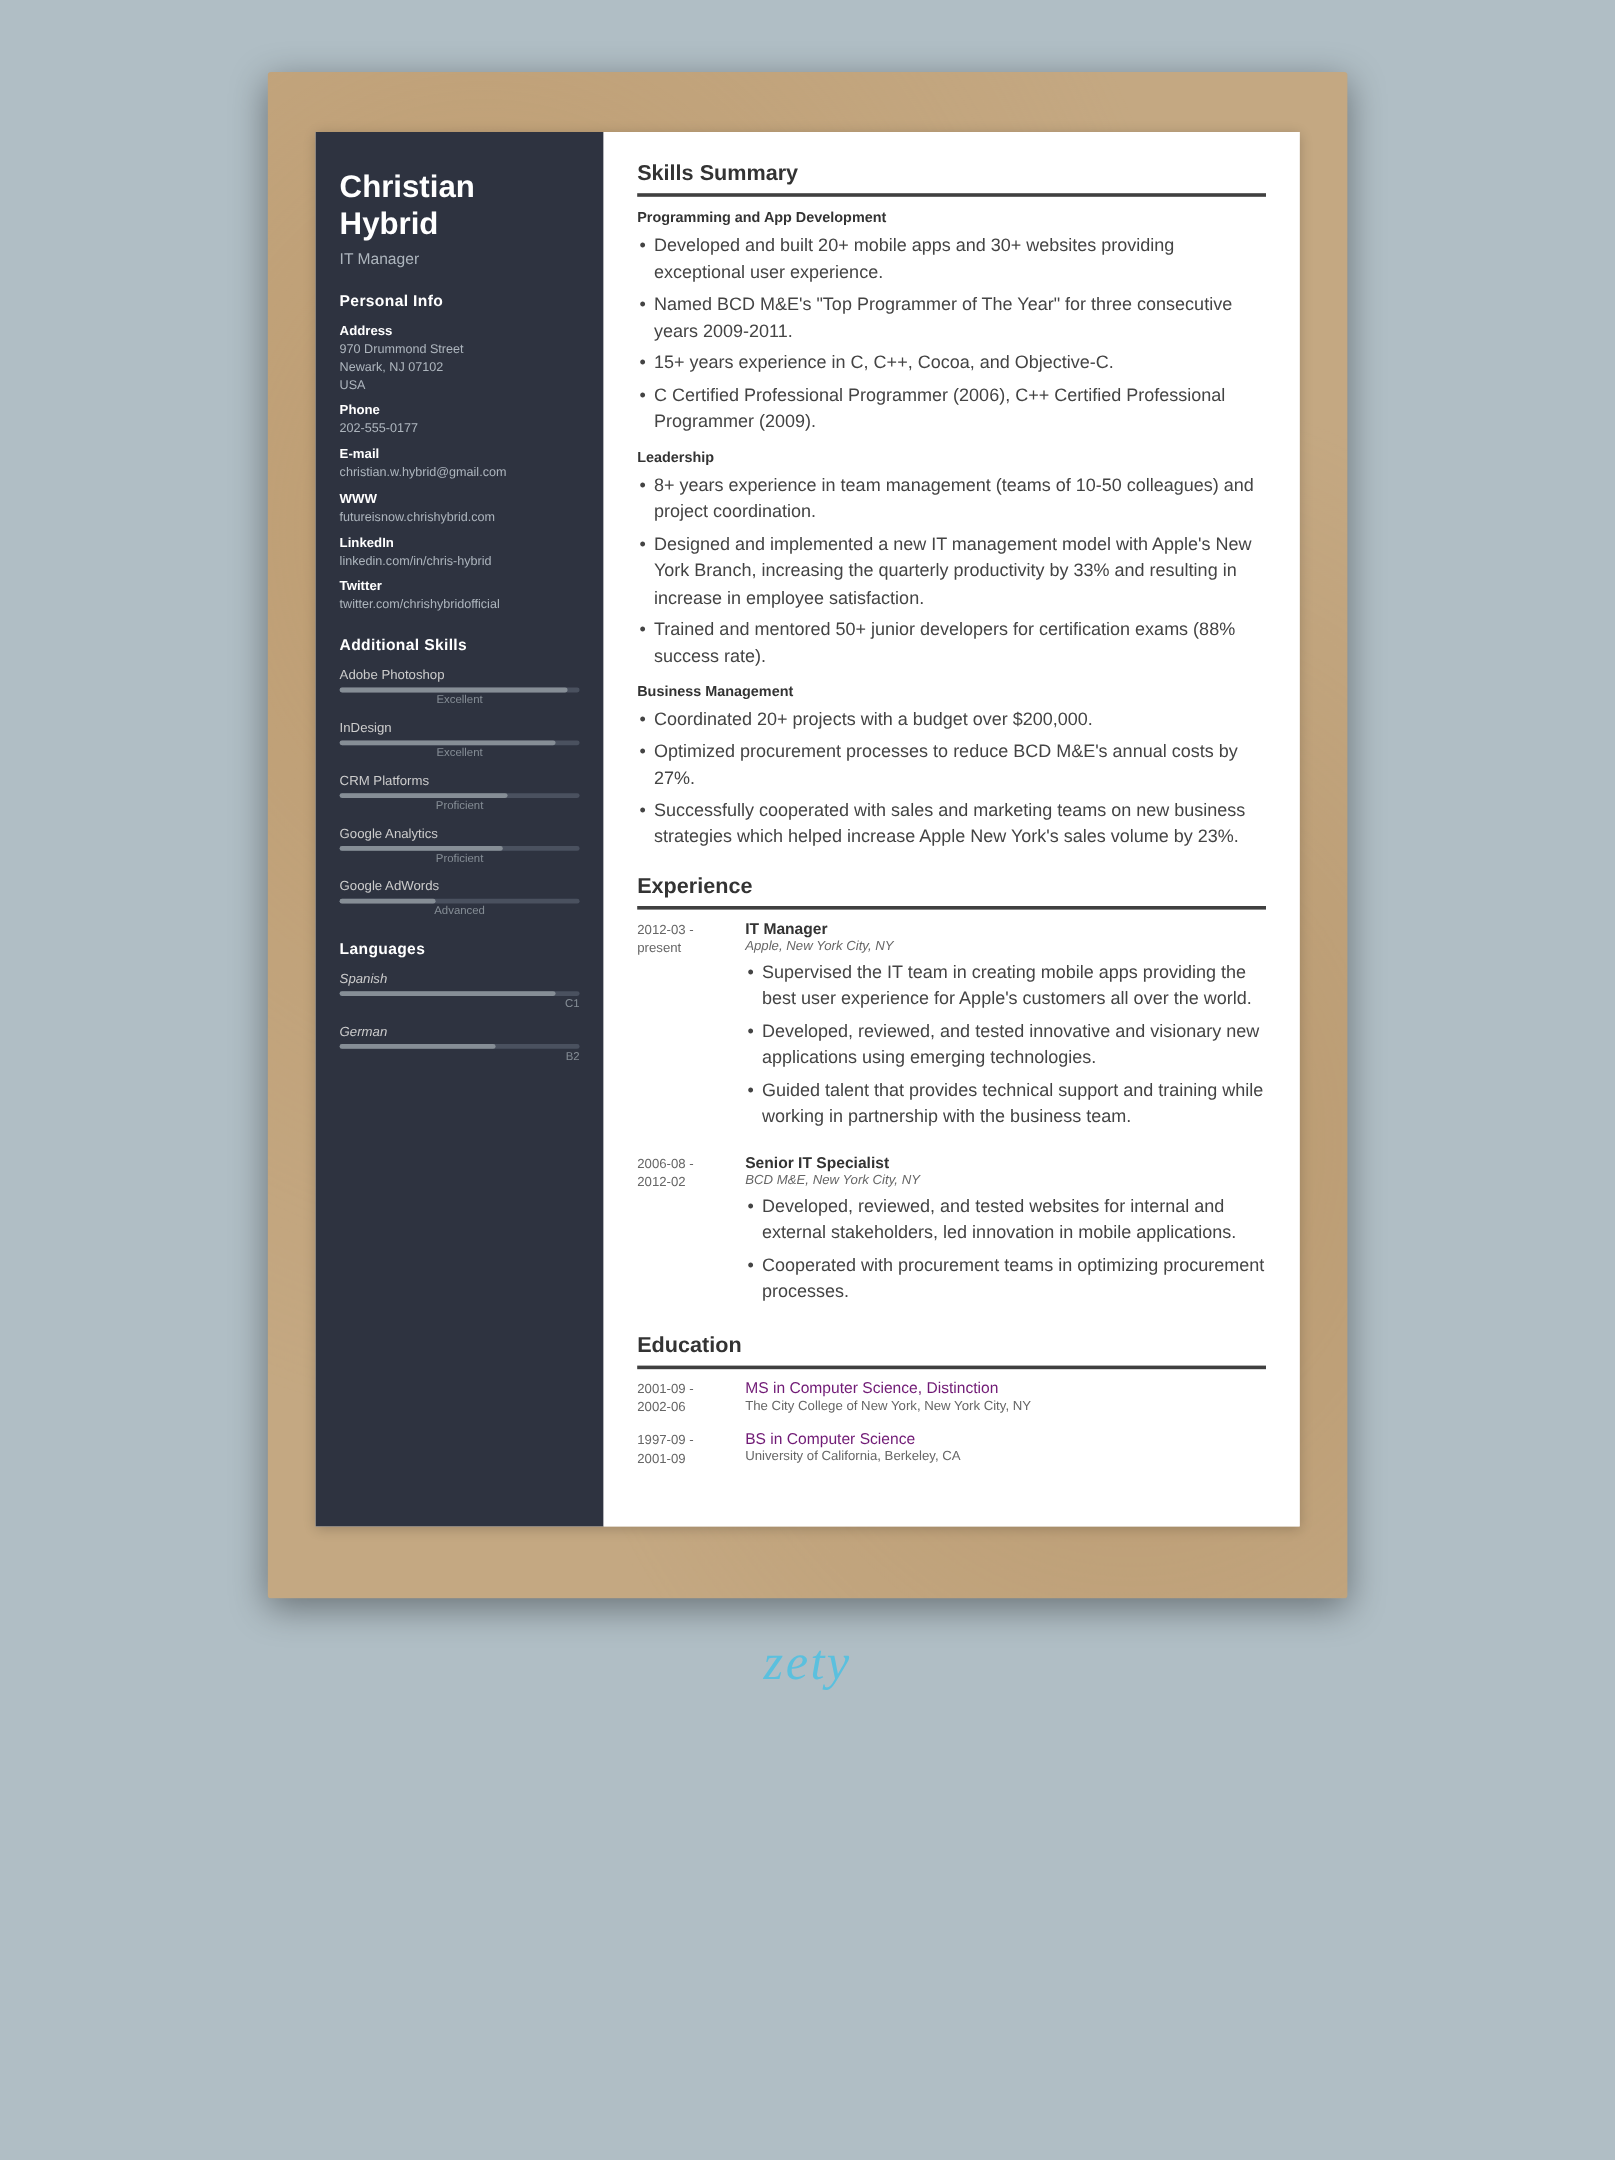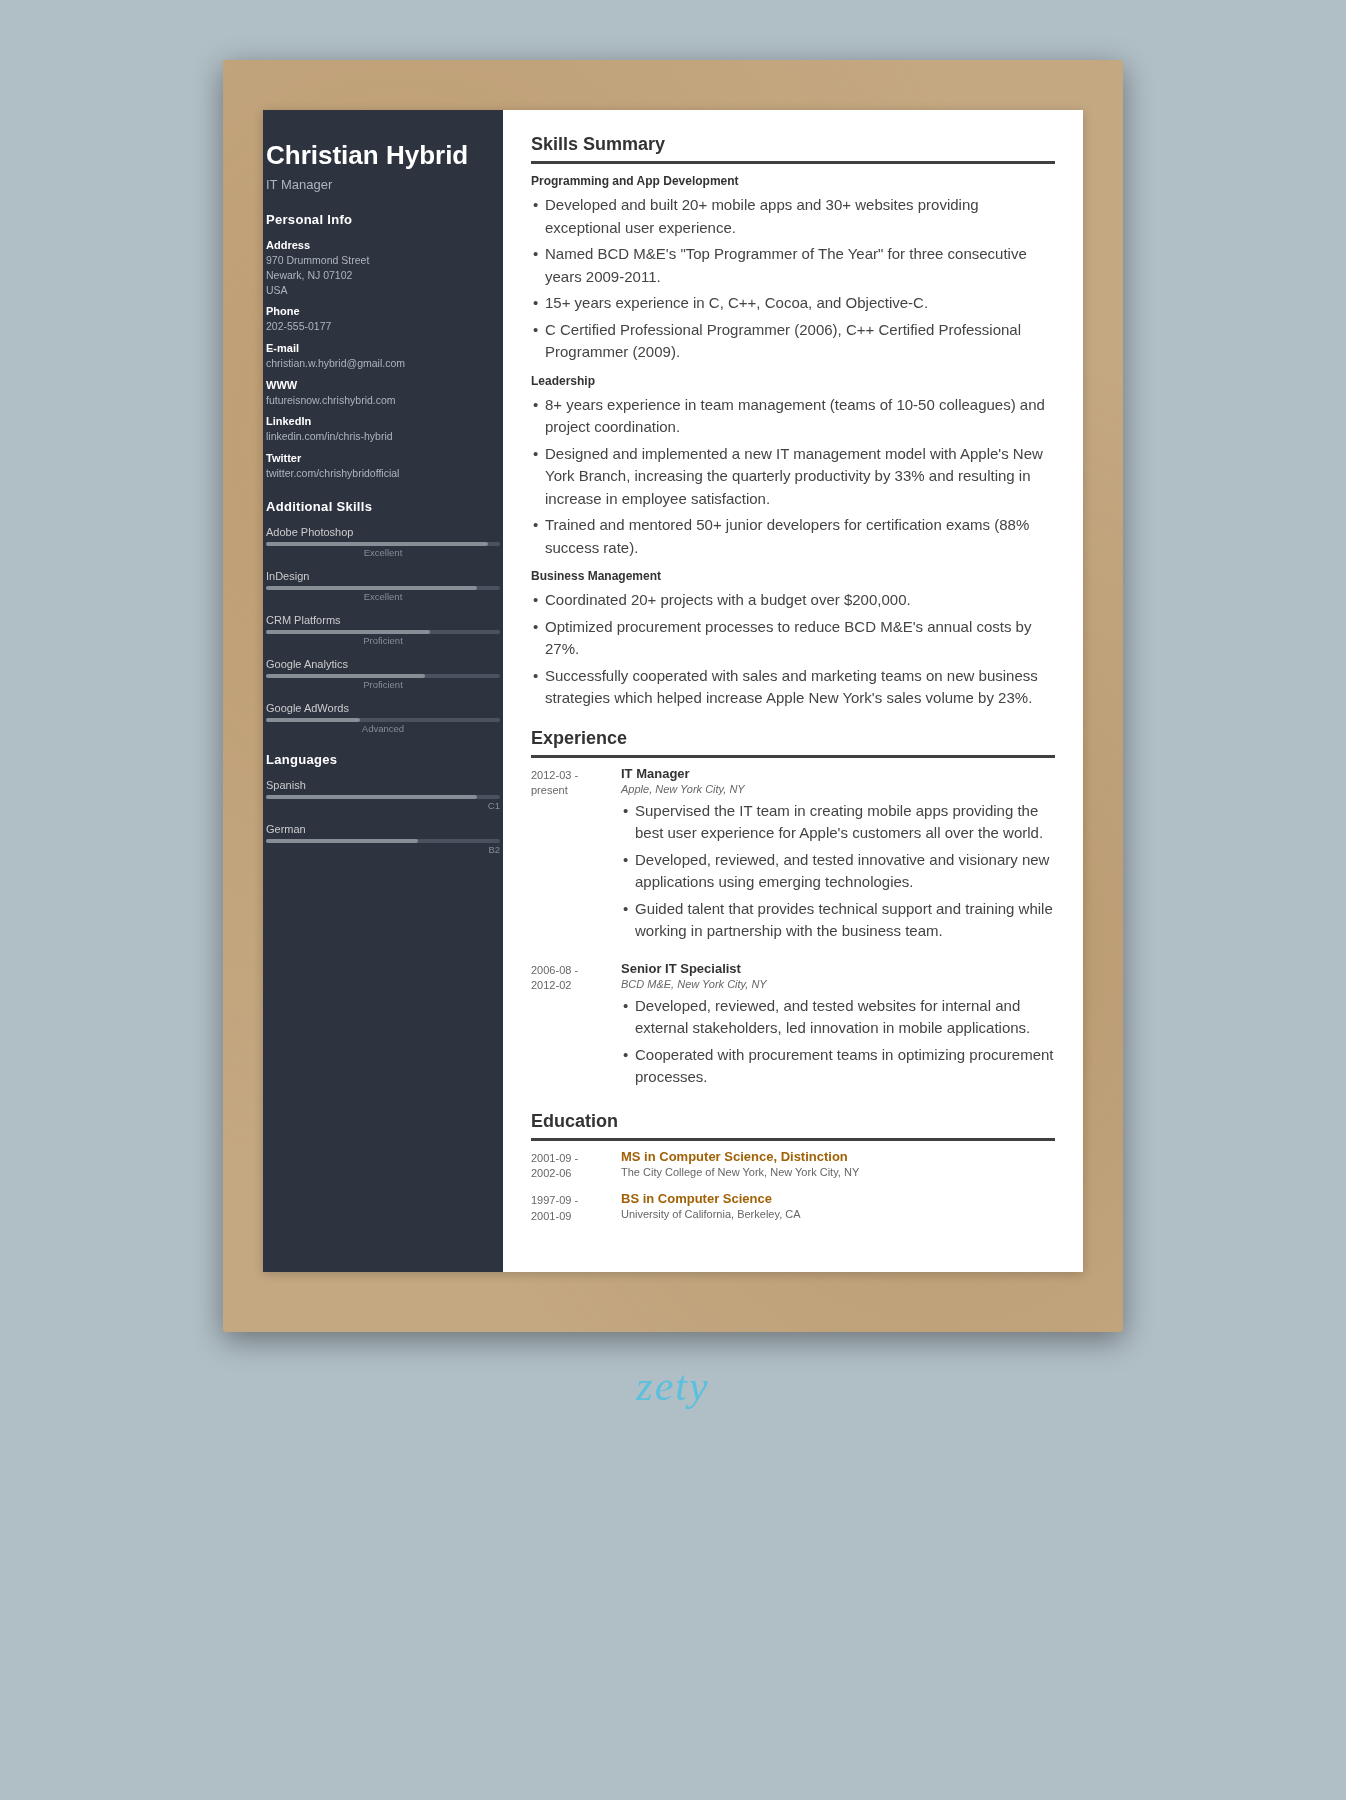--- a/index.html
+++ b/index.html
@@ -29,21 +29,21 @@
       width: 100%;
       background: white;
       box-shadow: 0 2px 10px rgba(0,0,0,0.2);
     }
     
     .sidebar {
       width: 240px;
       min-width: 240px;
       background-color: #2e3340;
       color: #fff;
-      padding: 30px 3px 30px;
+      padding: 30px 20px 30px;
     }
     .sidebar-name {
       font-size: 26px;
       font-weight: bold;
       line-height: 1.2;
       margin-bottom: 6px;
       color: #fff;
     }
     .sidebar-title {
       font-size: 13px;
@@ -95,20 +95,21 @@
       color: #868e96;
       text-align: center;
     }
     .lang-item {
       margin-bottom: 12px;
     }
     .lang-name {
       font-size: 11px;
       color: #ccc;
       margin-bottom: 4px;
+      font-style: italic;
     }
     .lang-bar-bg {
       background: #4a515f;
       height: 4px;
       width: 100%;
       border-radius: 2px;
       margin-bottom: 1px;
     }
     .lang-bar-fill {
       height: 4px;
@@ -195,22 +196,22 @@
       color: #666;
       min-width: 90px;
       padding-top: 2px;
       line-height: 1.4;
     }
     .edu-details {
       flex: 1;
     }
     .edu-degree {
       font-size: 13px;
-      font-weight: bold;
-      color: #a16207;
+      font-weight: normal;
+      color: #701a75;
       margin-bottom: 2px;
     }
     .edu-school {
       font-size: 11px;
       color: #666;
     }
     
     .zety-logo {
       margin-top: 30px;
       font-size: 42px;

